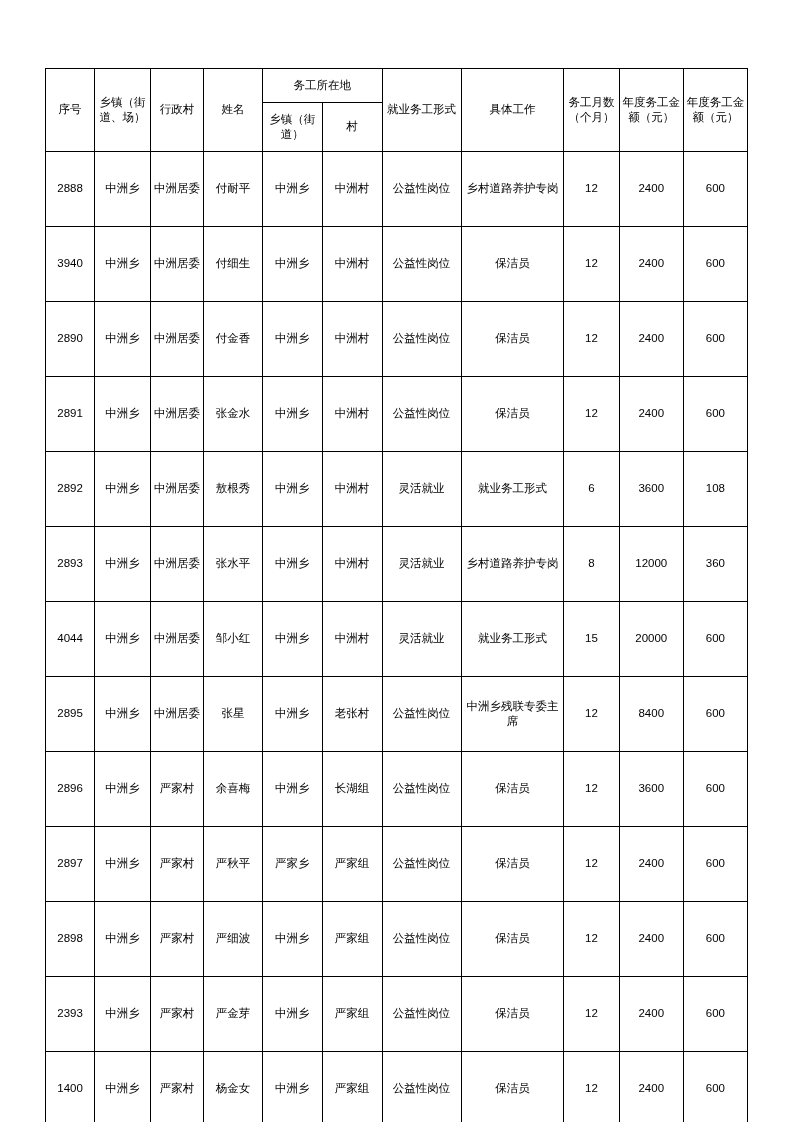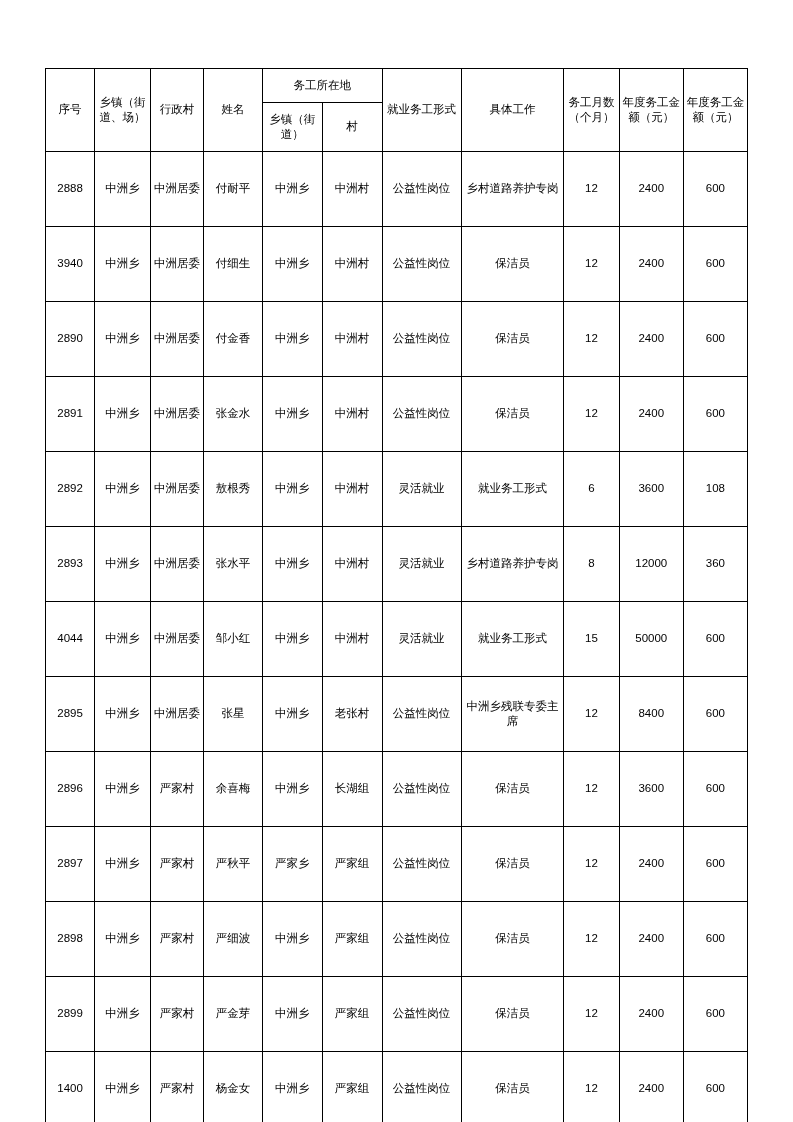--- a/index.html
+++ b/index.html
@@ -175,21 +175,21 @@
       <tr>
         <td>4044</td>
         <td>中洲乡</td>
         <td>中洲居委</td>
         <td>邹小红</td>
         <td>中洲乡</td>
         <td>中洲村</td>
         <td>灵活就业</td>
         <td>就业务工形式</td>
         <td>15</td>
-        <td>50000</td>
+        <td>20000</td>
         <td>600</td>
       </tr>
       <tr>
         <td>2895</td>
         <td>中洲乡</td>
         <td>中洲居委</td>
         <td>张星</td>
         <td>中洲乡</td>
         <td>老张村</td>
         <td>公益性岗位</td>
@@ -231,21 +231,21 @@
         <td>严细波</td>
         <td>中洲乡</td>
         <td>严家组</td>
         <td>公益性岗位</td>
         <td>保洁员</td>
         <td>12</td>
         <td>2400</td>
         <td>600</td>
       </tr>
       <tr>
-        <td>2899</td>
+        <td>2393</td>
         <td>中洲乡</td>
         <td>严家村</td>
         <td>严金芽</td>
         <td>中洲乡</td>
         <td>严家组</td>
         <td>公益性岗位</td>
         <td>保洁员</td>
         <td>12</td>
         <td>2400</td>
         <td>600</td>

